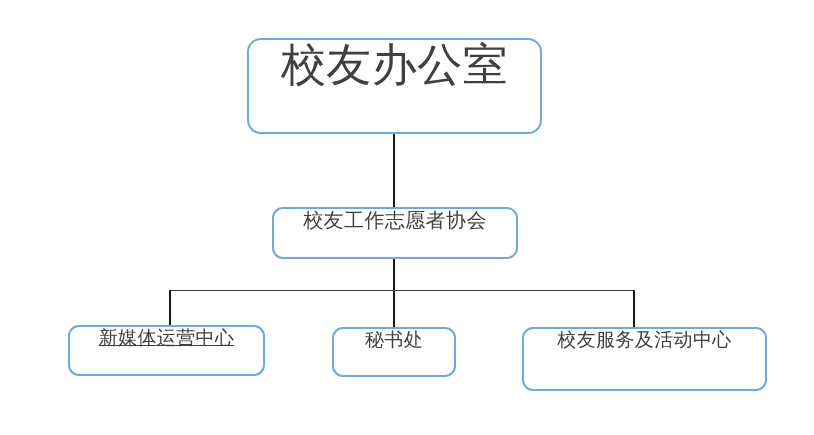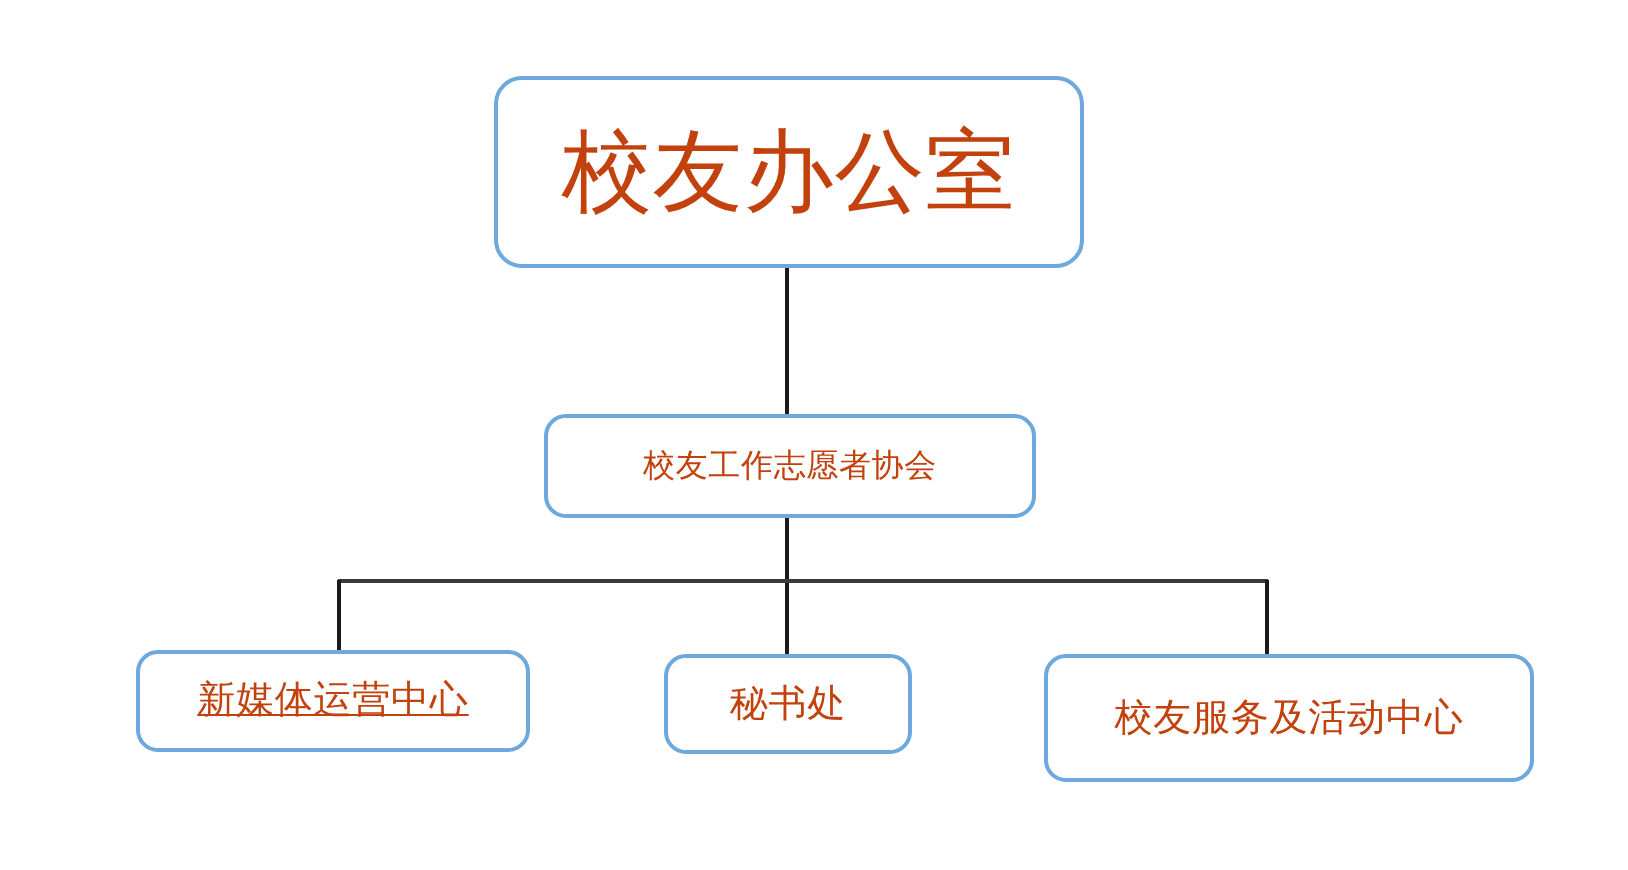--- a/index.html
+++ b/index.html
@@ -28,24 +28,24 @@
     pointer-events: none;
   }
   
   .node {
     position: absolute;
     box-sizing: border-box;
     background: #ffffff;
     border: 2px solid #6FA8DC;
     border-radius: 11px;
     display: flex;
-    align-items: center;
+    align-items: flex-start;
     justify-content: center;
     text-align: center;
-    color: #c2410c;
+    color: #404040;
     line-height: 1.1;
     z-index: 2;
   }
   .node-label {
     display: block;
     white-space: nowrap;
     letter-spacing: 0.02em;
   }
 
   
@@ -62,21 +62,21 @@
   }
 
   
   #node-association {
     left: 272px;
     top: 207px;
     width: 246px;
     height: 52px;
   }
   #node-association .node-label {
-    font-size: 16px;
+    font-size: 20px;
   }
 
   
   #node-newmedia {
     left: 68px;
     top: 325px;
     width: 197px;
     height: 51px;
     text-decoration: underline;
   }

